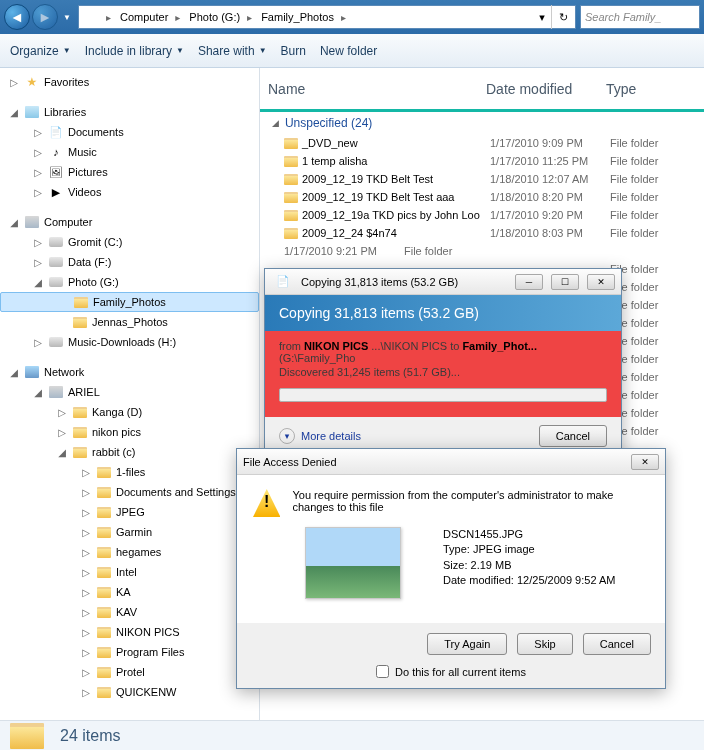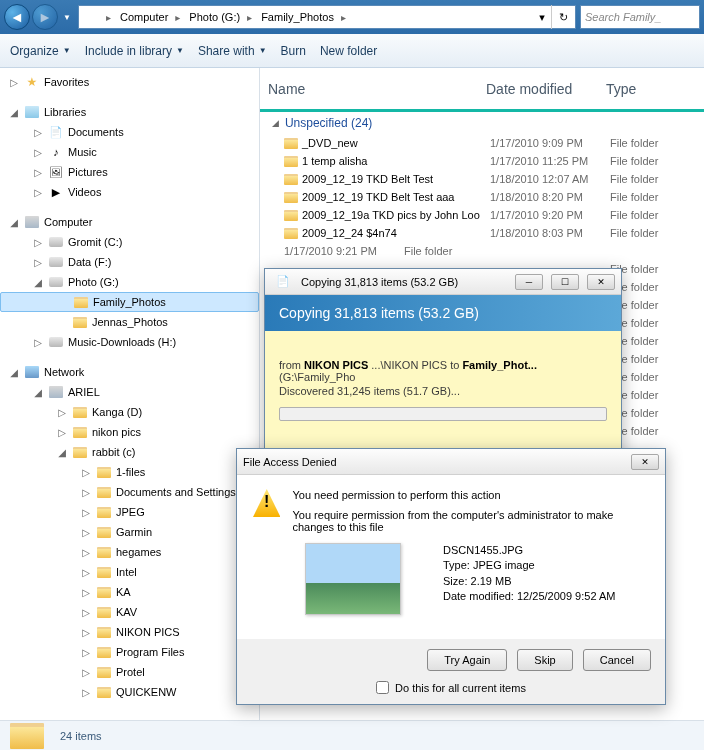--- a/index.html
+++ b/index.html
@@ -43,32 +43,32 @@
 .col-date { width: 120px; }
 .col-type { flex: 1; }
 .group-header { padding: 4px 12px; font-size: 12px; color: #1e4e9c; display:flex;align-items:center;gap:6px; }
 .group-toggle { font-size:9px; color:#6a6a6a; }
 .file-row { display: flex; align-items: center; height: 18px; font-size: 11px; padding-left: 24px; cursor:pointer; }
 .fname { width: 206px; display:flex;align-items:center;gap:4px; }
 .fdate { width: 120px; color: #6a6a6a; }
 .ftype { color: #6a6a6a; }
 
 
-.statusbar { height: 30px; background: #f0f5fa; border-top: 1px solid #d8e0e8; display:flex;align-items:center;padding:0 10px;gap:8px;font-size:11px;color:#3a5a7a; }
+.statusbar { height: 30px; background: #f0f5fa; border-top: 1px solid #d8e0e8; display:flex;align-items:center;padding:0 10px;gap:8px;font-size:16px;color:#3a5a7a; }
 .big-folder { width:42px;height:30px;display:flex;align-items:center; }
 .big-folder .folder-ico{ width:34px;height:26px;border-top-width:4px; }
 
 
 .dialog { position: absolute; background: #f0f0f0; border: 1px solid #6a8aa8; box-shadow: 0 4px 16px rgba(0,0,0,0.3); font-size: 11px; }
 .copy-dlg { left: 264px; top: 268px; width: 358px; }
 .dlg-title { height: 26px; background: linear-gradient(to bottom,#fdfdfd,#e8e8e8); display:flex;align-items:center;padding:0 6px;gap:6px; border-bottom:1px solid #d0d0d0; }
 .dlg-title-txt { flex:1; }
 .win-btn { width: 28px; height: 16px; border: 1px solid #a8a8a8; background: linear-gradient(to bottom,#f8f8f8,#d8d8d8); border-radius:2px; font-size:9px;display:flex;align-items:center;justify-content:center;cursor:pointer; margin-left:2px; }
 .copy-head { background: linear-gradient(to right, #2a7ab8, #5ca8d8); color: white; padding: 10px 14px; font-size: 14px; }
-.copy-body { padding: 28px 14px; background:#fef9c3; }
+.copy-body { padding: 9px 14px; background:#ef4444; }
 .copy-body .from { color: #3a3a3a; margin-bottom: 2px; }
 .copy-body b { color: #000; }
 .progress { height: 14px; border: 1px solid #b0b0b0; background: #f0f0f0; border-radius: 2px; margin: 10px 0 6px 0; }
 .copy-foot { display:flex; align-items:center; padding: 8px 14px; background:#f0f0f0; }
 .more-det { display:flex;align-items:center;gap:6px;cursor:pointer;color:#1a3c9e; }
 .more-caret { width:16px;height:16px;border:1px solid #b0b0b0;border-radius:50%;display:flex;align-items:center;justify-content:center;font-size:9px; }
 .dlg-btn { height: 22px; padding: 0 16px; background: linear-gradient(to bottom,#f8f8f8,#e0e0e0); border: 1px solid #8a8a8a; border-radius: 3px; font-size: 11px; cursor:pointer; margin-left: 6px; }
 
 
 .deny-dlg { left: 236px; top: 448px; width: 430px; }
@@ -466,21 +466,20 @@
 
 <div class="dialog deny-dlg">
   <div class="dlg-title">
     <span class="dlg-title-txt">File Access Denied</span>
     <div class="win-btn">✕</div>
   </div>
   <div class="deny-body">
     <div class="deny-row1">
       <div class="warn-icon"></div>
       <div>
-        <div style="margin-bottom:8px">You need permission to perform this action</div>
         <div>You require permission from the computer's administrator to make changes to this file</div>
       </div>
     </div>
     <div class="deny-file">
       <div style="width:40px"></div>
       <div class="thumb"></div>
       <div class="deny-meta">
         <div>DSCN1455.JPG</div>
         <div>Type: JPEG image</div>
         <div>Size: 2.19 MB</div>

